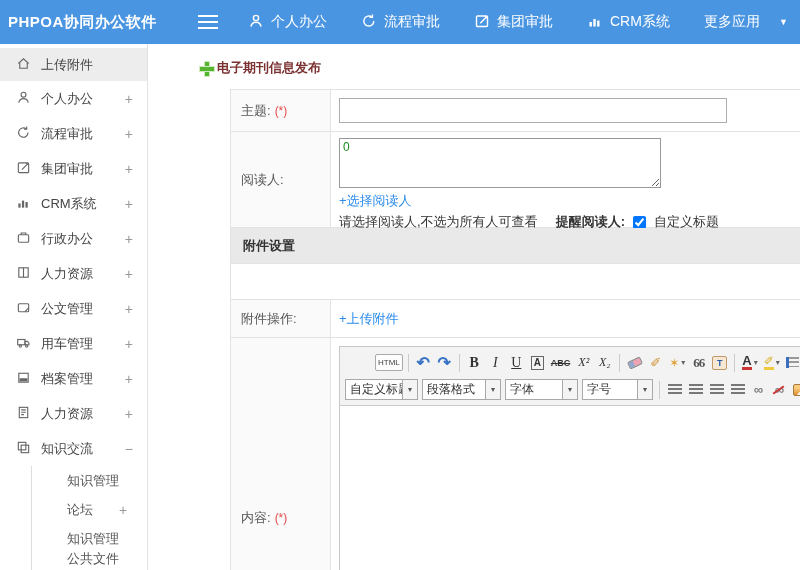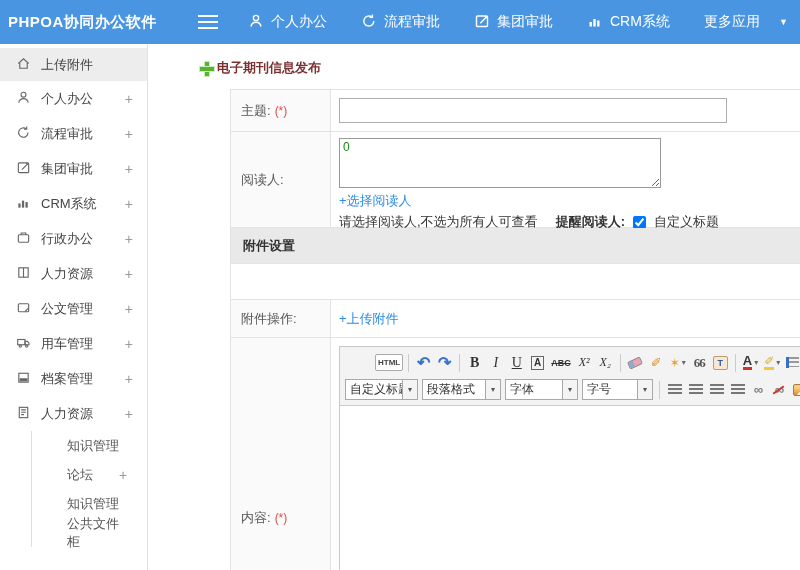--- a/index.html
+++ b/index.html
@@ -72,21 +72,21 @@
   .r-actions { height:38px; } .r-actions .cell-value { display:flex; align-items:center; }
   .r-content { height:360px; }
 
   
   .editor { width:648px; border:1px solid #c8c8c8; background:#fff; }
   .toolbar { background:#f3f3f3; border-bottom:1px solid #ccc; padding:2px 3px; }
   .tb-row { display:flex; align-items:center; height:27px; }
   .t-btn { display:inline-flex; align-items:center; justify-content:center; min-width:19px; height:22px;
     padding:0 2px; margin:0 1px; border-radius:2px; cursor:pointer; color:#333; flex:none; }
   .sep { width:1px; height:18px; background:#ccc; margin:0 4px; flex:none; }
-  .html-btn { font-size:8px; font-weight:bold; border:1px solid #aaa; background:#fdfdfd;
+  .html-btn { font-size:8px; font-weight:normal; border:1px solid #aaa; background:#fdfdfd;
     height:17px; min-width:24px; color:#444; border-radius:2px;margin-left:32px; }
   .g-blue { color:#3672c6; font-size:16px; font-weight:bold; }
   .bld { font-family:"Liberation Serif",serif; font-weight:bold; font-size:14px; }
   .ita { font-family:"Liberation Serif",serif; font-style:italic; font-size:14px; }
   .und { font-family:"Liberation Serif",serif; font-size:14px; text-decoration:underline; }
   .boxed { border:1px solid #666; font-size:10px; font-weight:bold; height:14px; line-height:12px; padding:0 2px; }
   .strike { text-decoration:line-through; font-size:9px; font-weight:bold; }
   .supsub { font-family:"Liberation Serif",serif; font-style:italic; font-size:12px; }
   .eraser { width:14px; height:8px; border:1px solid #888; border-radius:2px; transform:rotate(-25deg);
     background:linear-gradient(90deg,#8fa9cf 40%,#eda3b2 40%); }
@@ -248,20 +248,28 @@
       <span class="side-toggle">+</span>
     </div>
     <div class="side-item">
       <span><svg width="15" height="15" viewBox="0 0 16 16">
             <rect x="3.5" y="2.5" width="9" height="11"></rect>
             <path d="M5.5 5.2h5M5.5 7.7h5M5.5 10.2h3"></path>
           </svg></span>
       <span class="side-label">人力资源</span>
       <span class="side-toggle">+</span>
     </div>
+    <div class="side-item">
+      <span><svg width="15" height="15" viewBox="0 0 16 16">
+            <rect x="2.5" y="2.5" width="8" height="8"></rect>
+            <rect x="5.5" y="5.5" width="8" height="8"></rect>
+          </svg></span>
+      <span class="side-label">知识交流</span>
+      <span class="side-toggle">−</span>
+    </div>
     <div class="submenu">
       <div class="sub-item">
         <span>知识管理</span>
         <span class="sub-toggle"></span>
       </div>
       <div class="sub-item">
         <span>论坛</span>
         <span class="sub-toggle">+</span>
       </div>
       <div class="sub-item">

